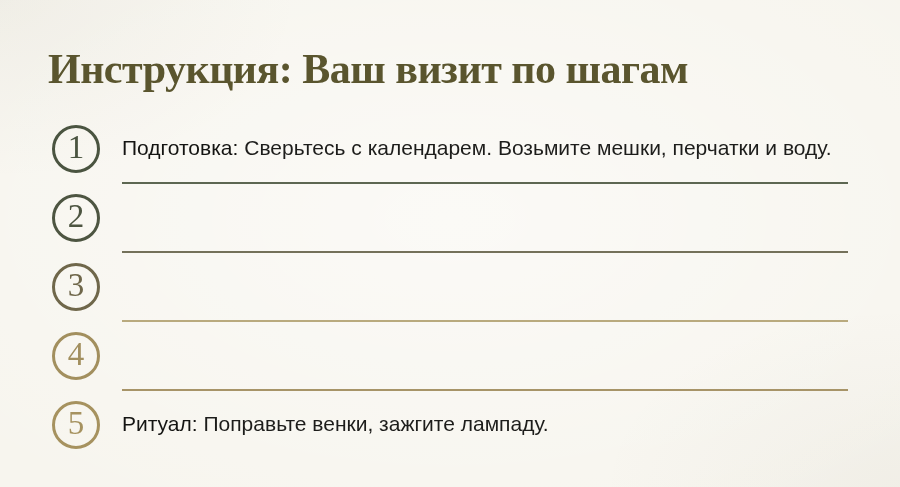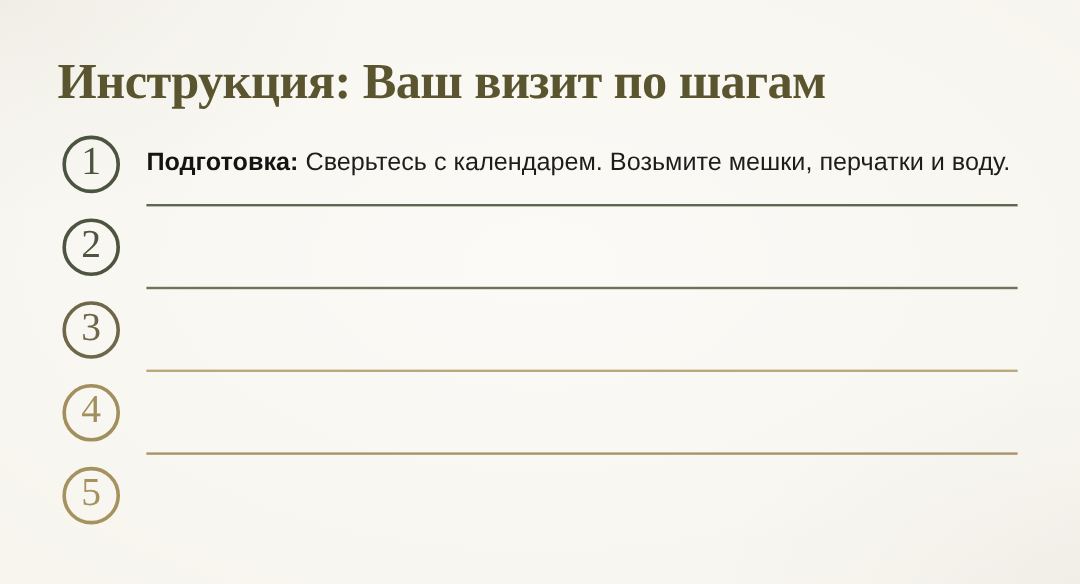--- a/index.html
+++ b/index.html
@@ -18,21 +18,21 @@
       radial-gradient(ellipse 500px 300px at 100% 100%, rgba(120,115,95,0.05), rgba(0,0,0,0) 60%);
     position: relative;
   }
   .page {
     box-sizing: border-box;
     width: 900px;
     height: 487px;
     padding: 48px 52px 0 48px;
   }
   .page-title {
-    margin: 0 0 13px 0;
+    margin: 0 0 25px 0;
     font-family: "Liberation Serif", serif;
     font-weight: bold;
     font-size: 42px;
     line-height: 1.0;
     letter-spacing: -0.5px;
     color: #5a552e;
   }
   .step {
     display: flex;
     align-items: center;
@@ -56,21 +56,21 @@
     padding-bottom: 2px;
   }
   .step-text {
     margin: 0 0 0 22px;
     font-size: 21px;
     line-height: 1.25;
     color: #1d1d1b;
     white-space: nowrap;
   }
   .step-text b {
-    font-weight: bold;
+    font-weight: normal;
     color: #141412;
   }
   .divider {
     height: 2px;
     margin-left: 74px;
     background: #5d6752;
   }
 </style>
 </head>
 <body>
@@ -106,16 +106,17 @@
       <div class="step-circle" style="border-color: rgb(162, 143, 94); color: rgb(162, 143, 94);">
         <span>4</span>
       </div>
     </div>
     <div class="divider" style="background: rgb(167, 148, 104);"></div>
 
     <div class="step">
       <div class="step-circle" style="border-color: rgb(166, 146, 95); color: rgb(166, 146, 95);">
         <span>5</span>
       </div>
+      <p class="step-text"><b>Ритуал:</b> <span>Поправьте венки, зажгите лампаду.</span></p>
     </div>
 
   </div>
 </div>
 
 </body></html>

